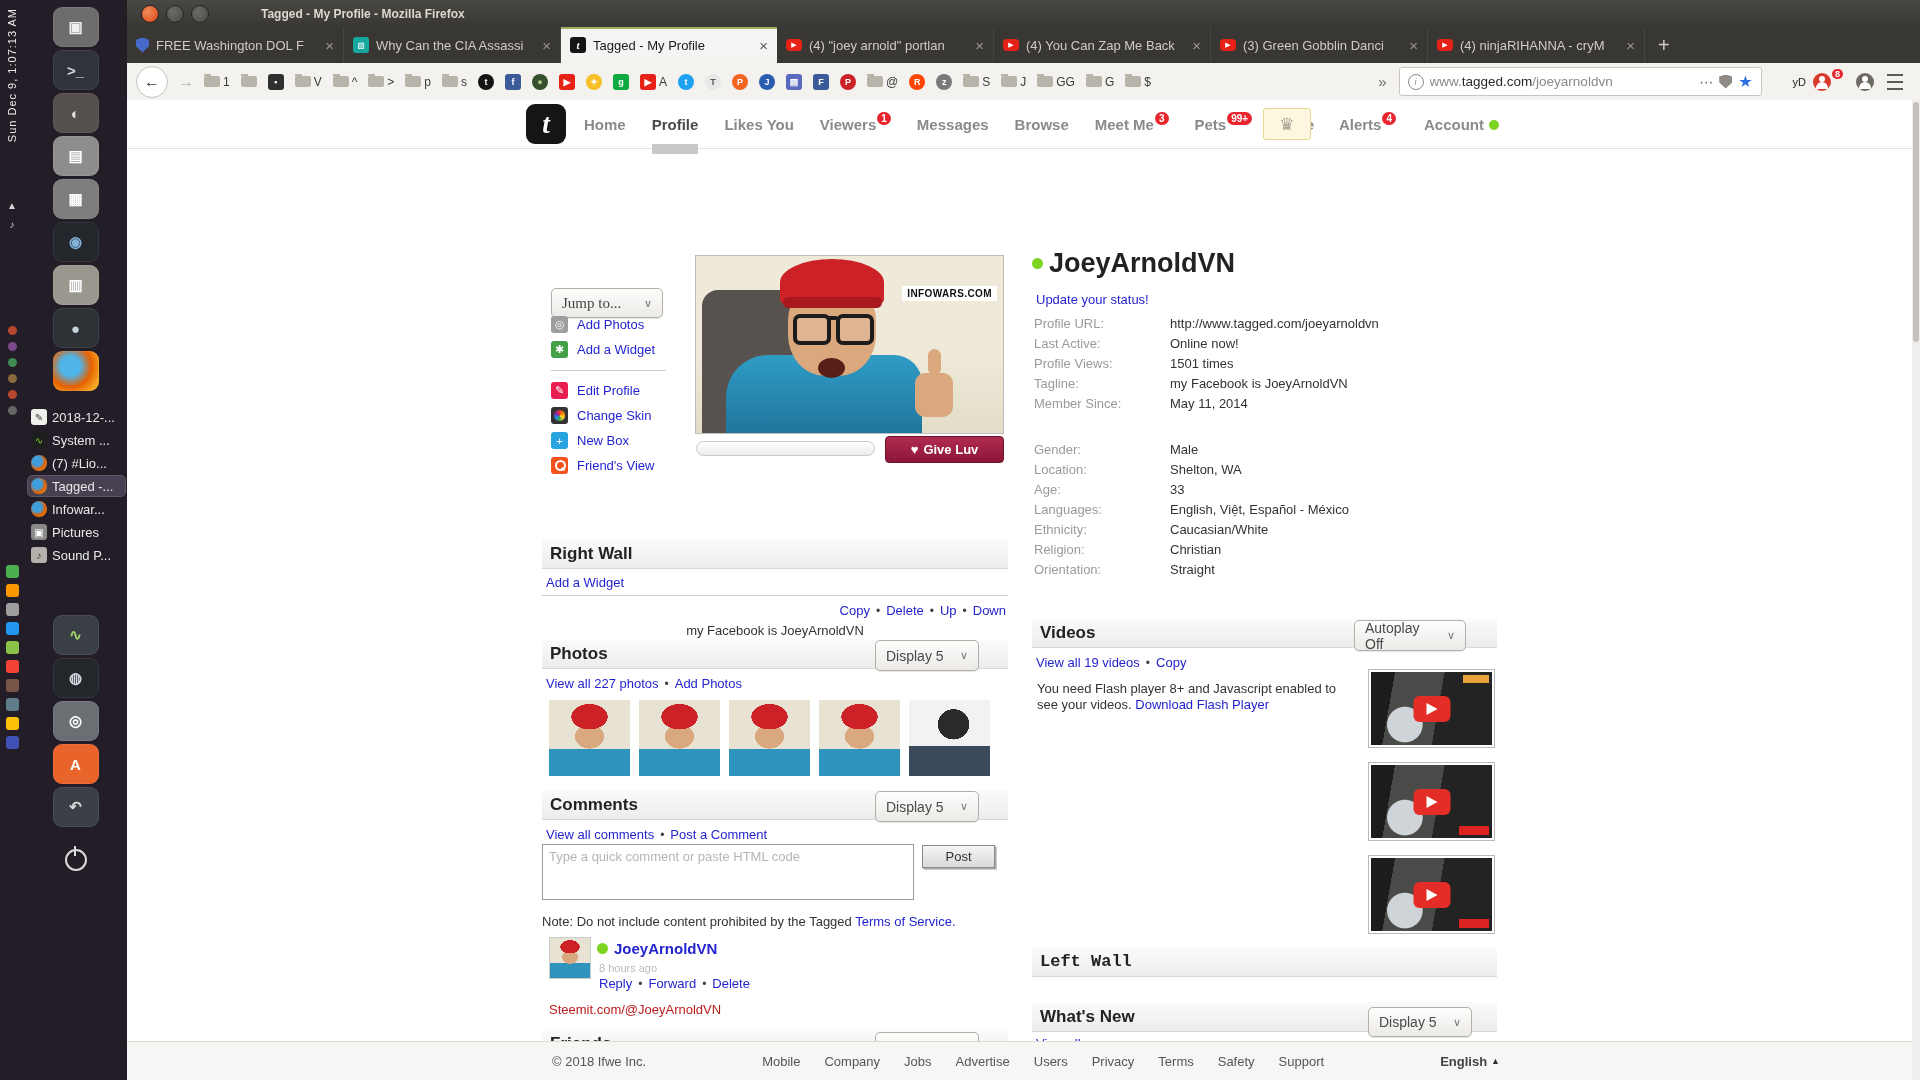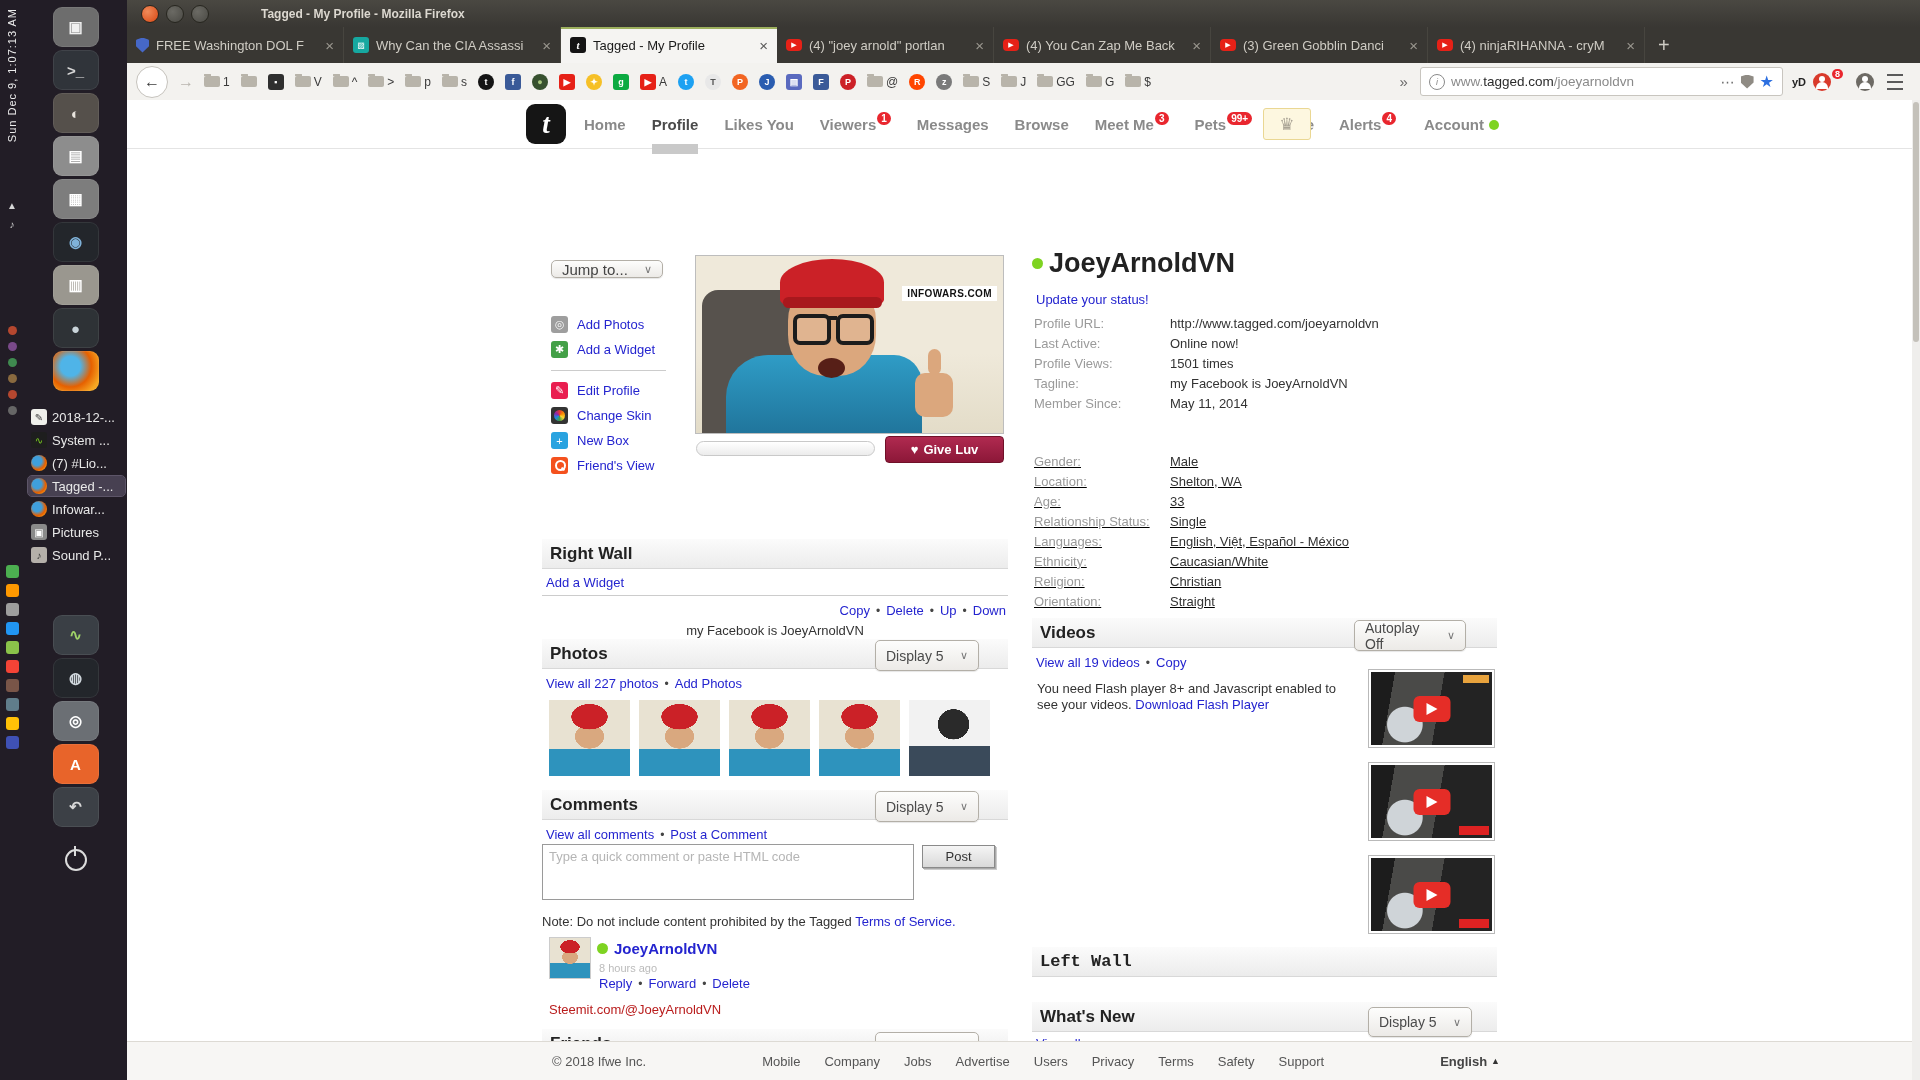--- a/index.html
+++ b/index.html
@@ -70,21 +70,21 @@
   #urlbar{width:345px;height:27px;background:#fff;border:1px solid #c8c5bf;border-radius:3px;display:flex;
     align-items:center;padding:0 8px;gap:6px;font-size:13.5px;flex:none;}
   #urlinfo{width:14px;height:14px;border:1px solid #8a8a8a;border-radius:50%;color:#8a8a8a;font-size:9px;
     display:flex;align-items:center;justify-content:center;font-style:italic;flex:none;}
   .url-dim{color:#8a8a8a;}
   .url-domain{color:#2a2a2a;}
   #urltext{flex:1;overflow:hidden;white-space:nowrap;}
   #page-more{color:#6a6a6a;font-size:14px;}
   #pocket{width:13px;height:14px;background:#8f8b84;clip-path:polygon(50% 0,100% 15%,100% 58%,50% 100%,0 58%,0 15%);}
   #star{color:#2c6fe0;font-size:16px;}
-  #ext-yd{font-weight:bold;font-size:11px;color:#222;margin-left:2px;}
+  #ext-yd{font-weight:normal;font-size:11px;color:#222;margin-left:24px;}
   .person{position:relative;width:18px;height:18px;border-radius:50%;flex:none;}
   .person::before{content:'';position:absolute;left:6px;top:3px;width:6px;height:6px;border-radius:50%;background:#fff;}
   .person::after{content:'';position:absolute;left:3px;top:9px;width:12px;height:7px;border-radius:6px 6px 0 0;background:#fff;}
   .person.red{background:#d93a2b;}
   .person.dark{background:#6d6a64;}
   .xbadge{position:relative;top:-8px;left:-6px;background:#e9262e;color:#fff;font-size:9px;font-weight:bold;
     border-radius:7px;padding:0 3px;}
   #menu-btn{width:16px;height:12px;border-top:2px solid #5a5a5a;border-bottom:2px solid #5a5a5a;
     background:linear-gradient(#5a5a5a,#5a5a5a) center/100% 2px no-repeat;margin:0 8px 0 6px;}
 
@@ -110,21 +110,21 @@
   .sec{position:absolute;}
   .sec-head{background:linear-gradient(#fbfbfb,#ececec);border-bottom:1px solid #d8d8d8;padding:5px 8px;
     font-size:17px;font-weight:bold;color:#222;height:30px;box-sizing:border-box;}
   .dd{position:absolute;background:linear-gradient(#fdfdfc,#eceae7);border:1px solid #b3afa7;border-radius:5px;
     color:#4a4a4a;font-size:14px;display:flex;align-items:center;justify-content:space-between;padding:0 10px;
     box-shadow:0 1px 1px rgba(0,0,0,.1);box-sizing:border-box;}
   .chev{font-size:11px;color:#777;margin-left:8px;}
   .linkrow{font-size:13px;padding:7px 4px 0 4px;}
 
   
-  #jumpto{position:absolute;left:424px;top:160px;width:112px;height:18px;font-size:15px;color:#444;}
+  #jumpto{position:absolute;left:424px;top:188px;width:112px;height:30px;font-size:15px;color:#444;font-family:Liberation Serif, serif;}
   .srow{display:flex;align-items:center;gap:9px;height:25px;font-size:13px;}
   .sicon{width:17px;height:17px;border-radius:3px;display:flex;align-items:center;justify-content:center;
     color:#fff;font-size:11px;flex:none;}
   .ic-camera{background:#9e9e9e;}
   .ic-widget{background:#43a047;}
   .ic-pencil{background:#e91e50;}
   .ic-palette{background:#333;position:relative;}
   .ic-palette::before{content:'';width:11px;height:11px;border-radius:50%;
     background:conic-gradient(#e53935,#fb8c00,#fdd835,#43a047,#1e88e5,#8e24aa,#e53935);}
   .ic-newbox{background:#29a3e0;}
@@ -157,21 +157,21 @@
   #giveluv{position:absolute;left:758px;top:336px;width:117px;height:25px;background:linear-gradient(#b02a50,#8c1738);
     border:1px solid #701028;border-radius:4px;color:#fff;font-weight:bold;font-size:13px;display:flex;
     align-items:center;justify-content:center;gap:5px;}
   .heart{font-size:13px;}
 
   
   #pname{position:absolute;left:905px;top:148px;font-size:27px;font-weight:bold;color:#222;display:flex;align-items:center;}
   #update-status{position:absolute;left:909px;top:192px;font-size:13px;}
   .fgroup{position:absolute;left:907px;width:480px;}
   #fgroup1{top:213px;}
-  #fgroup2{top:351px;text-decoration:underline;}
+  #fgroup2{top:339px;}
   .frow{display:flex;height:20px;font-size:13px;align-items:center;}
   .flabel{width:136px;color:#9a9a9a;flex:none;}
   .fvalue{color:#333;}
 
   
   #sec-rightwall{left:415px;top:439px;width:466px;}
   .rw-add{padding:6px 4px 5px 4px;font-size:13px;border-bottom:1px solid #ccc;}
   .rw-actions{text-align:right;padding:7px 2px 0 0;font-size:13px;}
   .rw-post{text-align:center;font-size:13px;color:#333;padding-top:5px;}
   #sec-photos{left:415px;top:539px;width:466px;}
@@ -607,24 +607,20 @@
           </div>
           <div class="frow">
             <span class="flabel">Location:</span>
             <span class="fvalue">Shelton, WA</span>
           </div>
           <div class="frow">
             <span class="flabel">Age:</span>
             <span class="fvalue">33</span>
           </div>
           <div class="frow">
-            <span class="flabel">Relationship Status:</span>
-            <span class="fvalue">Single</span>
-          </div>
-          <div class="frow">
             <span class="flabel">Languages:</span>
             <span class="fvalue">English, Việt, Español - México</span>
           </div>
           <div class="frow">
             <span class="flabel">Ethnicity:</span>
             <span class="fvalue">Caucasian/White</span>
           </div>
           <div class="frow">
             <span class="flabel">Religion:</span>
             <span class="fvalue">Christian</span>

